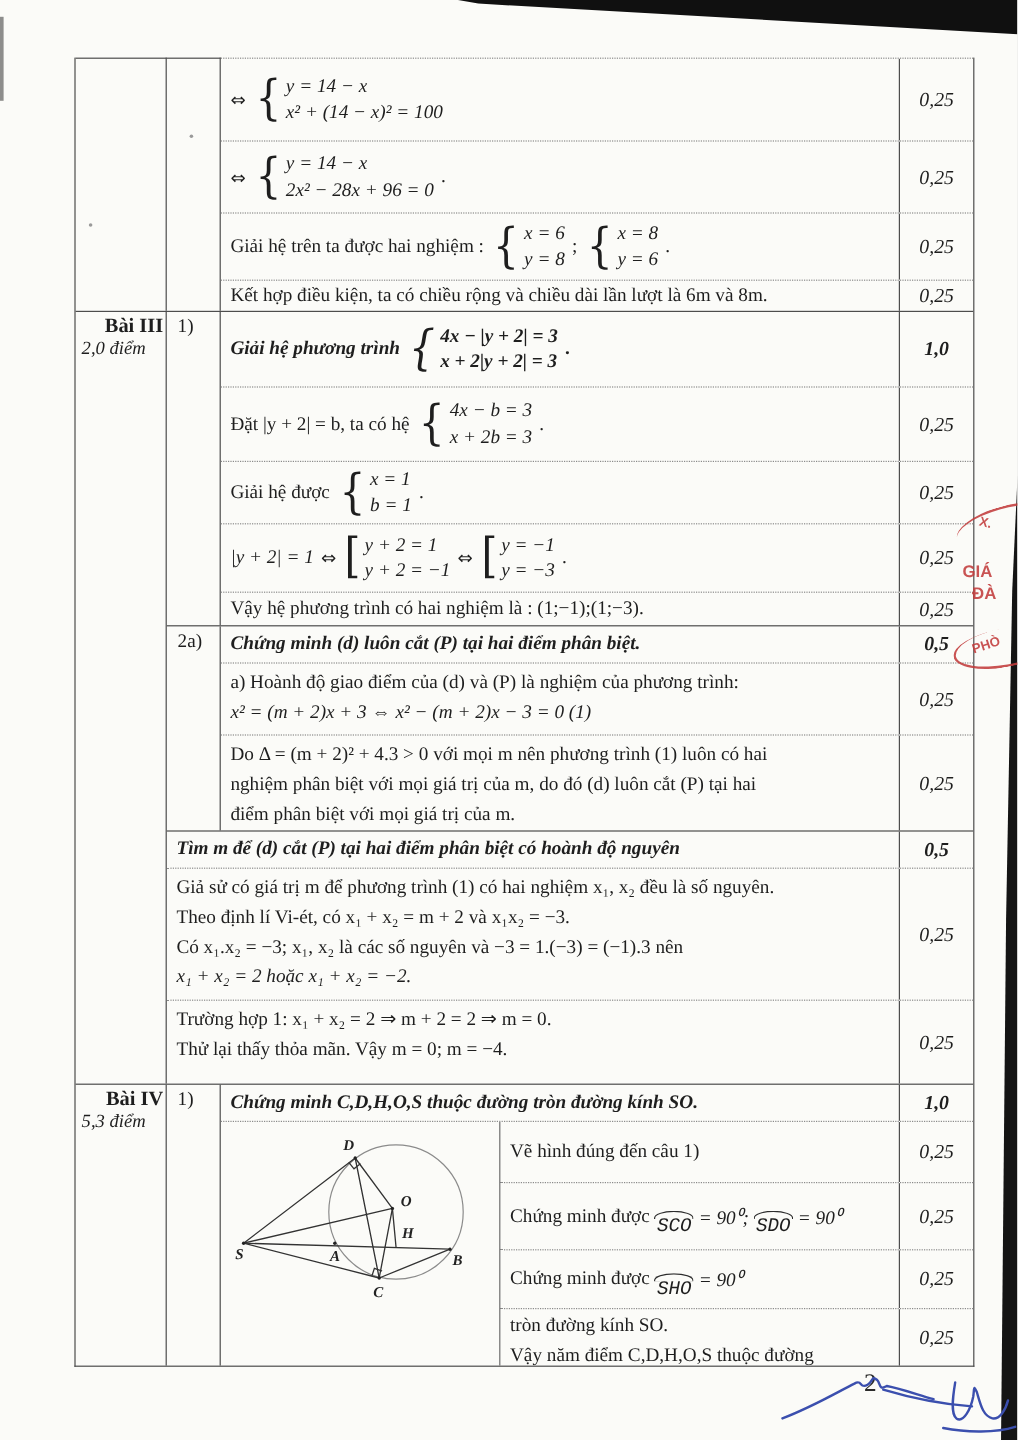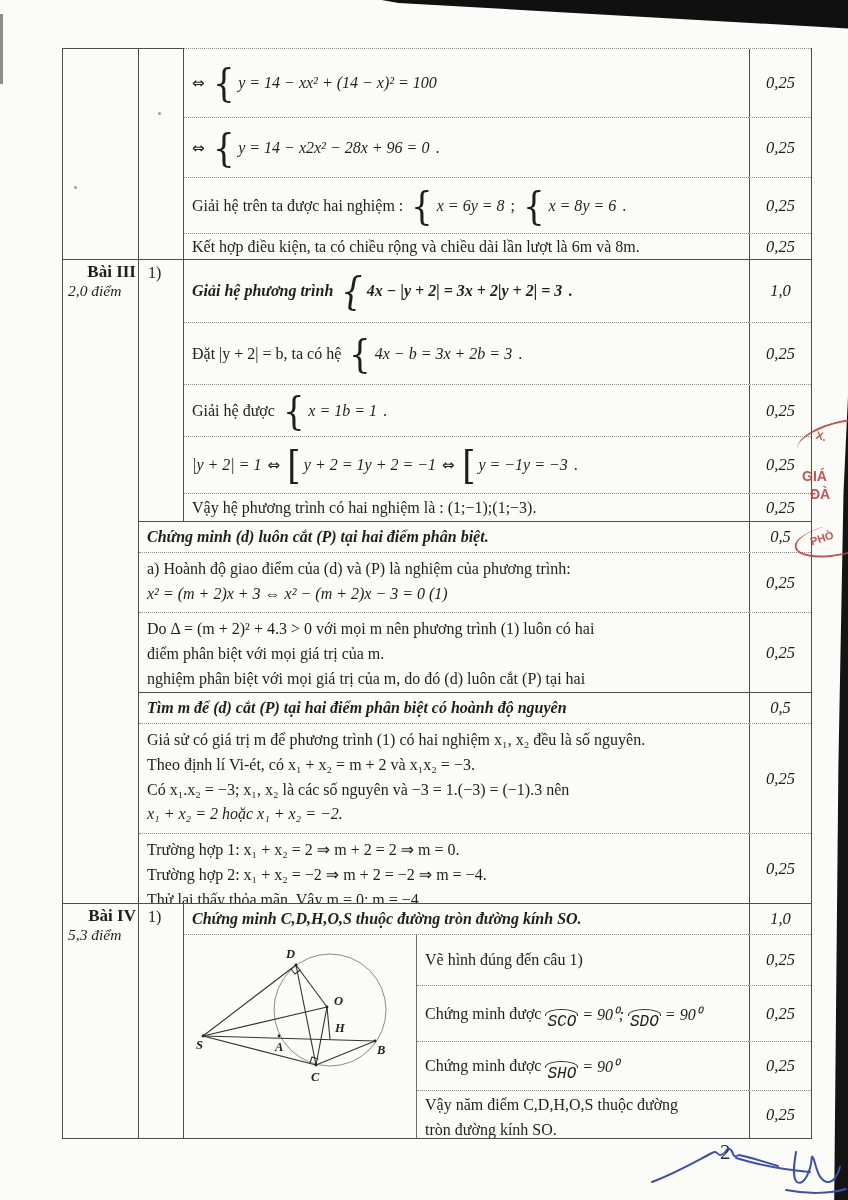--- a/index.html
+++ b/index.html
@@ -31,32 +31,32 @@
   .part { display:flex; }
   .part + .part { border-top:1px solid #4d4d4d; }
   .row { display:flex; box-sizing:border-box; }
   .cell { flex:1; min-width:0; box-sizing:border-box; overflow:hidden; }
   .cell.center { display:flex; align-items:center; padding-left:8px; gap:6px; white-space:nowrap; }
   .cell.lines { padding:4px 4px 2px 8px; }
   .ln { display:block; line-height:1.55; white-space:nowrap; }
   .score { width:62px; flex:none; border-left:1px solid #4d4d4d; box-sizing:border-box;
     display:flex; align-items:center; justify-content:center; font-style:italic; font-size:16.5px; }
   .hdr .cell { font-weight:bold; font-style:italic; }
-  .hdr .score { font-weight:normal; }
+  .hdr .score { font-weight:bold; }
   .bai { font-weight:bold; font-size:17px; white-space:nowrap;text-align:right; }
   .pts { font-style:italic; font-size:15.5px; white-space:nowrap; }
   .math { font-style:italic; }
   .arrow { font-family:"DejaVu Sans", sans-serif; font-style:normal; font-size:.95em; }
   .dot { font-style:normal; }
 
   
   .sys { display:inline-flex; align-items:center; }
   .sys .br { font-family:"DejaVu Serif", serif; font-weight:400; font-size:2.5em;
     line-height:1; margin-right:2px; transform:scaleX(.85) translateY(-1px); }
-  .sys .ls { display:inline-flex; flex-direction:row; line-height:1.32; font-style:italic; }
+  .sys .ls { display:inline-flex; flex-direction:column; line-height:1.32; font-style:italic; }
 
   
   .ang { font-style:italic; position:relative; display:inline-block; padding:0 2px; margin-top:16px;font-family:Liberation Mono, monospace; }
   .ang::before { content:""; position:absolute; left:0; right:0; top:-4px; height:6px;
     border:1px solid #2c2c2c; border-bottom:none; border-radius:100% 100% 0 0 / 170% 170% 0 0; }
 
   
   .figrow { display:flex; }
   .figcell { width:232px; flex:none; border-right:1px solid #6e6e6e; position:relative; }
   .subrows { flex:1; min-width:0; display:flex; flex-direction:column; }
@@ -227,39 +227,40 @@
             <div class="row" style="height:28px">
               <div class="cell center">
                   <span>Vậy hệ phương trình có hai nghiệm là : (1;−1);(1;−3).</span>
                 </div>
               <div class="score">0,25</div>
             </div>
           </div>
         </div>
 
         <div class="part">
+          <div class="c2"><span>2a)</span></div>
           <div class="rows">
             <div class="row hdr" style="height:30px">
               <div class="cell center">
                   <span>Chứng minh (d) luôn cắt (P) tại hai điểm phân biệt.</span>
                 </div>
               <div class="score">0,5</div>
             </div>
             <div class="row" style="height:60px">
               <div class="cell lines">
                 <span class="ln">a) Hoành độ giao điểm của (d) và (P) là nghiệm của phương trình:</span>
                 <span class="ln math">x² = (m + 2)x + 3 ⇔ x² − (m + 2)x − 3 = 0  (1)</span>
               </div>
               <div class="score">0,25</div>
             </div>
             <div class="row" style="height:80px">
               <div class="cell lines">
                 <span class="ln">Do Δ = (m + 2)² + 4.3 &gt; 0 với mọi m nên phương trình (1) luôn có hai</span>
+                <span class="ln">nghiệm phân biệt với mọi giá trị của m, do đó (d) luôn cắt (P) tại hai</span>
                 <span class="ln">điểm phân biệt với mọi giá trị của m.</span>
-                <span class="ln">nghiệm phân biệt với mọi giá trị của m, do đó (d) luôn cắt (P) tại hai</span>
               </div>
               <div class="score">0,25</div>
             </div>
           </div>
         </div>
 
         <div class="part">
           <div class="rows">
             <div class="row hdr" style="height:30px">
               <div class="cell center">
@@ -272,21 +273,20 @@
                 <span class="ln">Giả sử có giá trị m để phương trình (1) có hai nghiệm x₁, x₂ đều là số nguyên.</span>
                 <span class="ln">Theo định lí Vi-ét, có x₁ + x₂ = m + 2 và x₁x₂ = −3.</span>
                 <span class="ln">Có x₁.x₂ = −3; x₁, x₂ là các số nguyên và −3 = 1.(−3) = (−1).3 nên</span>
                 <span class="ln math">x₁ + x₂ = 2 hoặc x₁ + x₂ = −2.</span>
               </div>
               <div class="score">0,25</div>
             </div>
             <div class="row" style="height:70px">
               <div class="cell lines">
                 <span class="ln">Trường hợp 1: x₁ + x₂ = 2 ⇒ m + 2 = 2 ⇒ m = 0.</span>
-                <span class="ln">Trường hợp 2: x₁ + x₂ = −2 ⇒ m + 2 = −2 ⇒ m = −4.</span>
                 <span class="ln">Thử lại thấy thỏa mãn. Vậy m = 0; m = −4.</span>
               </div>
               <div class="score">0,25</div>
             </div>
           </div>
         </div>
       </div>
     </div>
 
     <div class="sec solidtop">
@@ -360,22 +360,22 @@
                 <div class="row" style="height:49px">
                   <div class="cell center" style="gap:4px">
                     <span>Chứng minh được</span>
                     <span class="ang">SHO</span>
                     <span class="math">= 90⁰</span>
                   </div>
                   <div class="score">0,25</div>
                 </div>
                 <div class="row" style="height:48px">
                   <div class="cell lines" style="padding-top:2px">
+                    <span class="ln">tròn đường kính SO.</span>
                     <span class="ln">Vậy năm điểm C,D,H,O,S thuộc đường</span>
-                    <span class="ln">tròn đường kính SO.</span>
                   </div>
                   <div class="score">0,25</div>
                 </div>
               </div>
             </div>
           </div>
         </div>
       </div>
     </div>
   </div>

